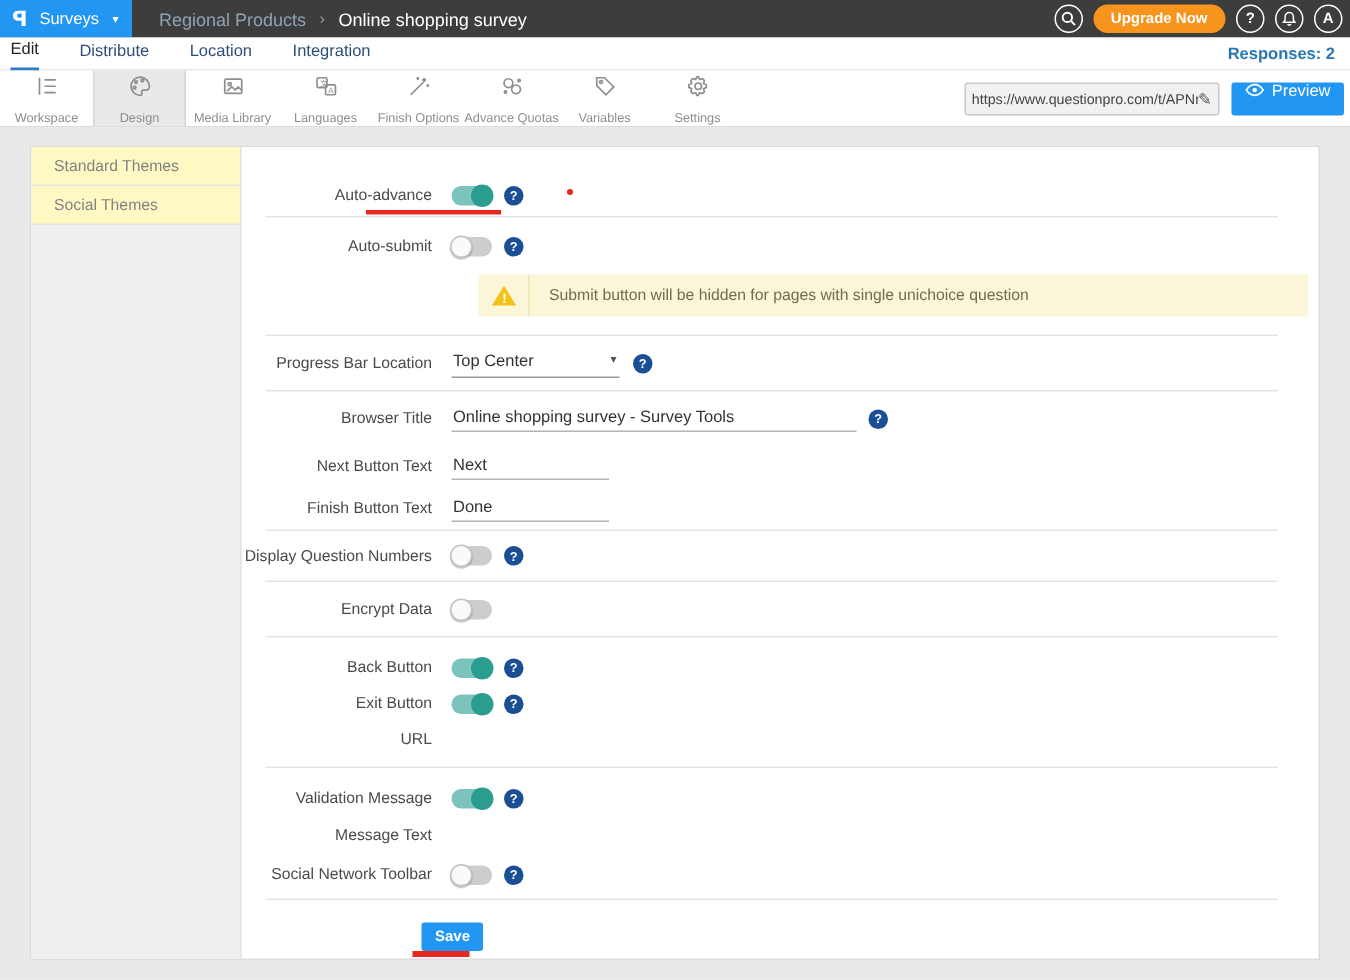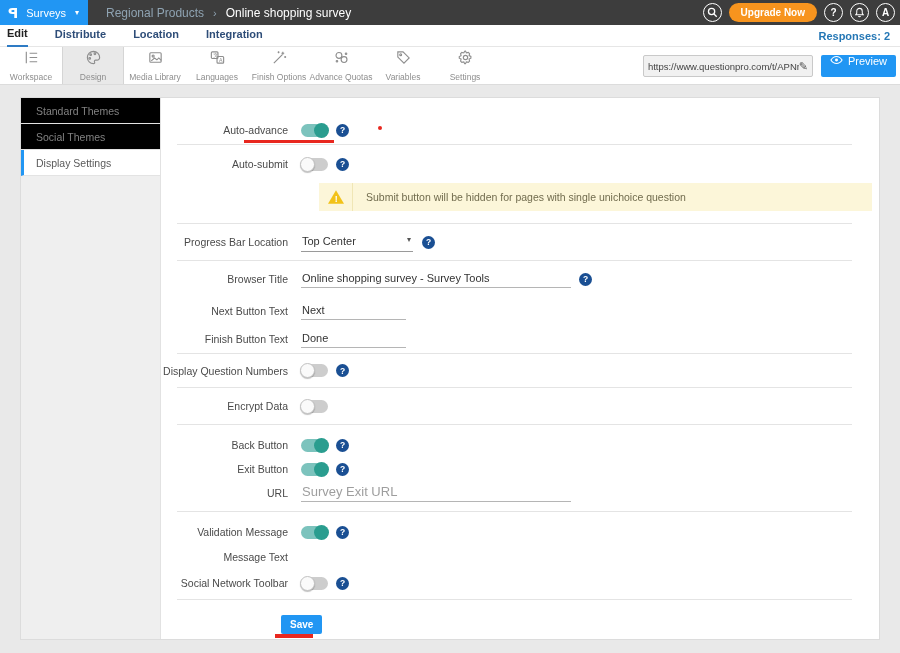--- a/index.html
+++ b/index.html
@@ -15,42 +15,42 @@
   .crumbs { display:flex; align-items:center; gap:9px; padding-left:18px; font-size:12px; }
   .crumb-parent { color:#8fa3b2; cursor:pointer; }
   .crumb-sep { color:#8fa3b2; font-size:11px; }
   .crumb-current { color:#fff; }
   .topbar-right { position:absolute; right:5px; top:0; height:25px; display:flex; align-items:center; gap:7px; }
   .circ { width:19px; height:19px; border:1.5px solid #fff; border-radius:50%; display:flex; align-items:center; justify-content:center; color:#fff; font-size:10px; font-weight:bold; cursor:pointer; }
   .upgrade { background:#f7941e; color:#fff; font-size:10px; font-weight:bold; border:none; border-radius:10px; height:19px; padding:0 12px; cursor:pointer; }
 
   
   .navrow { height:22px; background:#fff; display:flex; align-items:center; padding:0 10px 0 7px; position:relative; border-bottom:1px solid #e6e6e6; }
-  .navlink { font-size:11px; color:#2e4d78; margin-right:27px; font-weight:bold; cursor:pointer; padding:3px 0 6px; }
+  .navlink { font-size:11px; color:#2e4d78; margin-right:27px; font-weight:normal; cursor:pointer; padding:3px 0 6px; }
   .navlink.active { color:#222; border-bottom:2px solid #2e7bc4; }
   .responses { position:absolute; right:10px; font-size:11px; color:#2577b5; font-weight:bold; }
 
   
   .toolbar { height:38px; background:#fff; border-bottom:1px solid #dcdcdc; display:flex; align-items:stretch; position:relative; }
   .tool { width:62px; display:flex; flex-direction:column; align-items:center; justify-content:center; gap:2px; cursor:pointer; }
   .tool.active { background:#e9e9e9; border-left:1px solid #d5d5d5; border-right:1px solid #d5d5d5; }
   .tool svg { stroke:#8e8e8e; fill:none; stroke-width:1.2; }
   .tool .tlabel { font-size:8.5px; color:#8e8e8e; white-space:nowrap; }
   .toolbar-right { position:absolute; right:4px; top:8px; display:flex; align-items:center; gap:8px; }
   .urlbox { width:170px; height:22px; background:#f1f1f1; border:1px solid #c9c9c9; border-radius:2px; display:flex; align-items:center; padding:0 4px; }
   .urlbox input { flex:1; min-width:0; border:none; background:transparent; font-size:9.5px; color:#444; font-family:"Liberation Sans",sans-serif; outline:none; }
   .urlbox .pencil { font-size:11px; color:#555; cursor:pointer; font-family:"DejaVu Sans",sans-serif; }
   .preview-btn { height:22px; background:#2196f3; color:#fff; border:none; border-radius:2px; font-size:11px; padding:0 9px; display:flex; gap:5px; cursor:pointer; }
   .preview-btn svg { stroke:#fff; fill:none; stroke-width:1.2; }
 
   
   .content { position:absolute; top:85px; left:0; right:0; bottom:0; background:#e9e9e9; }
   .card { position:absolute; left:20px; top:12px; width:860px; height:543px; background:#fff; border:1px solid #dcdcdc; display:flex; }
   .side { width:140px; background:#efefef; border-right:1px solid #e2e2e2; }
-  .side-item { height:26px; display:flex; align-items:center; padding-left:15px; font-size:10.5px; color:#828282; border-bottom:1px solid #e3e3e3; cursor:pointer; background:#000000; }
+  .side-item { height:26px; display:flex; align-items:center; padding-left:15px; font-size:10.5px; color:#828282; border-bottom:1px solid #e3e3e3; cursor:pointer; background:#fef9c3; }
   .side-item.active { background:#fff; color:#5a5a5a; border-left:3px solid #2196f3; padding-left:12px; }
   .main { flex:1; position:relative; padding-top:18px; }
 
   .row { display:flex; align-items:center; }
   .lbl { width:140px; text-align:right; padding-right:13px; font-size:10.5px; color:#4a4a4a; flex:none; }
   .divider { height:1px; background:#e4e4e4; margin:0 27px 0 16px; }
 
   
   .toggle { width:27px; height:13px; border-radius:7px; position:relative; flex:none; margin-right:8px; cursor:pointer; }
   .toggle.on  { background:#7cc3bd; }
@@ -199,21 +199,20 @@
     </button>
   </div>
 </div>
 
 <div class="content">
   <div class="card">
 
     <div class="side">
       <div class="side-item">Standard Themes</div>
       <div class="side-item">Social Themes</div>
-      <div class="side-item active">Display Settings</div>
     </div>
 
     <div class="main">
 
       <div class="row" style="height:28px">
         <div class="lbl">Auto-advance</div>
         <div class="toggle on">
             <span class="knob"></span>
           </div>
         <span class="help">?</span>
@@ -296,21 +295,20 @@
       <div class="row" style="height:24px">
         <div class="lbl">Exit Button</div>
         <div class="toggle on">
             <span class="knob"></span>
           </div>
         <span class="help">?</span>
       </div>
 
       <div class="row" style="height:24px">
         <div class="lbl">URL</div>
-        <input class="uline w270" placeholder="Survey Exit URL" style="">
       </div>
       <div style="height:6px"></div>
       <div class="divider"></div>
       <div style="height:8px"></div>
 
       <div class="row" style="height:24px">
         <div class="lbl">Validation Message</div>
         <div class="toggle on">
             <span class="knob"></span>
           </div>

